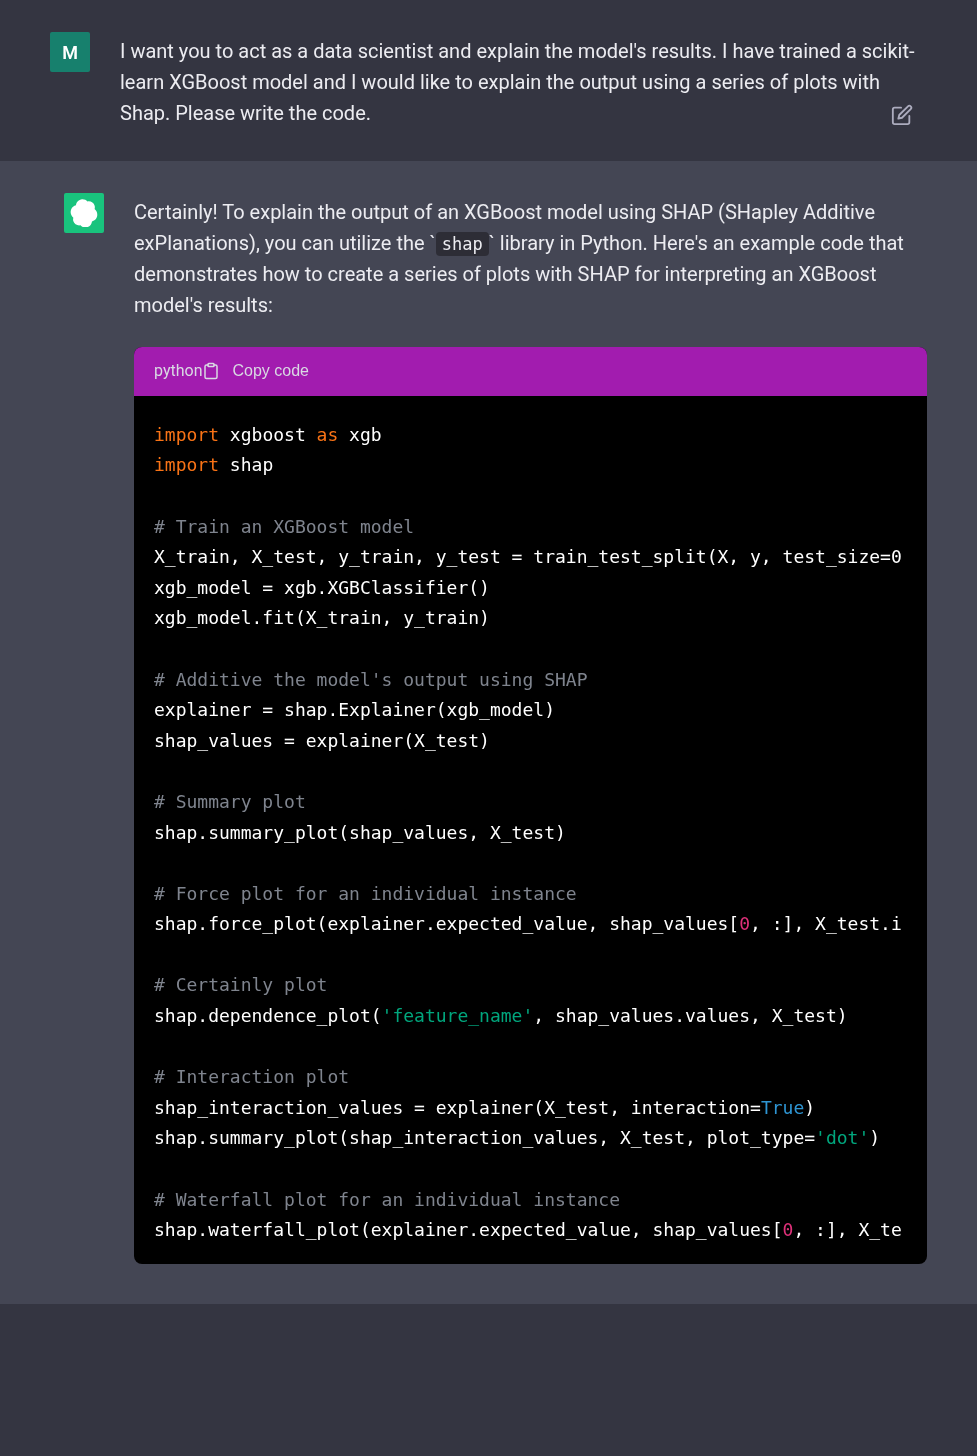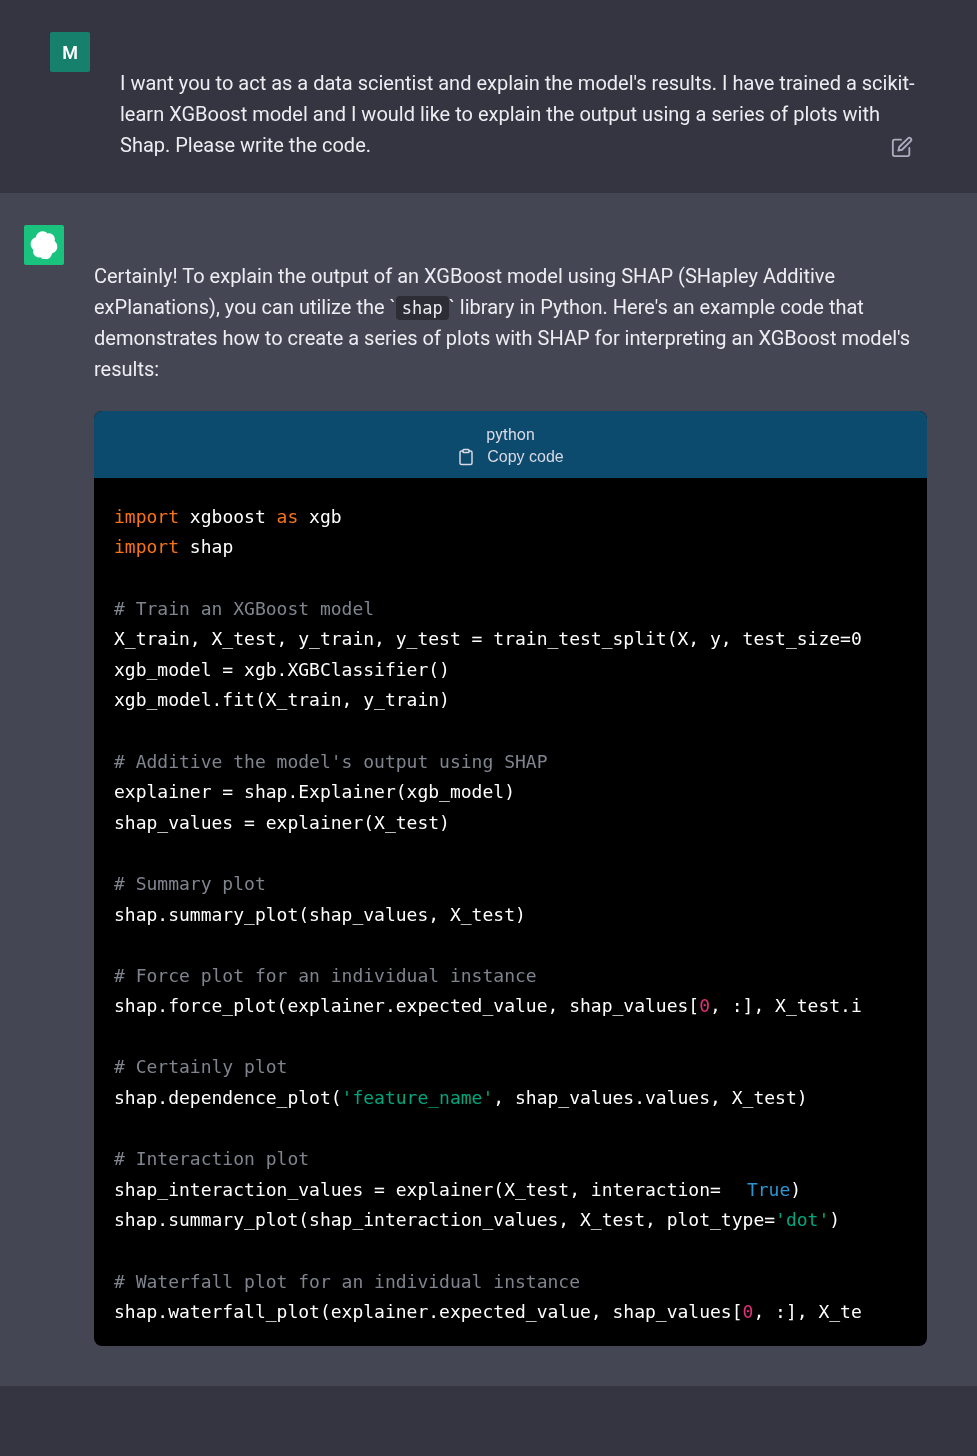--- a/index.html
+++ b/index.html
@@ -3,38 +3,38 @@
 <meta charset="utf-8">
 <style>
   * { box-sizing: border-box; margin: 0; padding: 0; }
   body {
     background: #343541;
     font-family: -apple-system, BlinkMacSystemFont, "Segoe UI", Roboto, Helvetica, Arial, sans-serif;
     color: #ececf1;
     width: 977px;
   }
   .msg-user { background: #343541; padding: 32px 50px 32px 50px; display: flex; gap: 30px; position: relative;}
-  .msg-assistant { background: #444654; padding: 32px 50px 40px 24px; display: flex; gap: 30px;}
+  .msg-assistant { background: #444654; padding: 32px 50px 40px 64px; display: flex; gap: 30px;}
   .avatar { width: 40px; height: 40px; flex-shrink: 0; border-radius: 2px; display:flex; align-items:center; justify-content:center; font-weight:600; font-size:18px;}
   .avatar-user { background: #17806d; color:#fff;}
   .avatar-assistant { background:#19c37d; display:flex; align-items:center; justify-content:center;}
   .content { flex:1; font-size:20px; line-height:1.55; padding-top:4px;}
-  .content p { margin-bottom: 0; margin-top: 32px;}
+  .content p { margin-bottom: 0;}
   .edit-icon-wrap { position:absolute; right:60px; bottom:28px; }
   .icon-btn { background:none; border:none; cursor:pointer; color:#acacbe; padding:4px;}
   .inline-code { font-family: ui-monospace, SFMono-Regular, Menlo, Monaco, Consolas, monospace; background:#2d2d36; padding:2px 6px; border-radius:4px; font-size:17px;}
   .codeblock { margin-top:26px; border-radius:8px; overflow:hidden; background:#000; }
-  .codeblock-header { background:#0c4a6e; display:flex; align-items:center; padding:12px 20px; font-size:16px; color:#d9d9e3;flex-direction:column;}
+  .codeblock-header { background:#a21caf; display:flex; align-items:center; padding:12px 20px; font-size:16px; color:#d9d9e3;}
   .copy-btn { display:flex; align-items:center; gap:12px; background:none; border:none; color:#d9d9e3; cursor:pointer; font-size:16px;}
   .codeblock-body { padding:24px 20px 18px 20px; overflow-x:auto; font-family: ui-monospace, SFMono-Regular, Menlo, Monaco, Consolas, monospace; font-size:18px; line-height:1.7; white-space:pre; position:relative;}
   .tok-kw { color:#f97316; }
   .tok-cm { color:#7f848e; }
   .tok-num { color:#df3079; }
   .tok-str { color:#00a67d;margin-top:44px; }
-  .tok-bool { color:#2e95d3;margin-left:26px; }
+  .tok-bool { color:#2e95d3; }
   .c-white { color:#fff;}
   .codeblock-body::-webkit-scrollbar { height:10px;}
   .codeblock-body::-webkit-scrollbar-track { background:#000;}
   .codeblock-body::-webkit-scrollbar-thumb { background:#565869; border-radius:5px;}
 </style>
 </head>
 <body>
 
 <div class="msg-user">
   <div class="avatar avatar-user">

